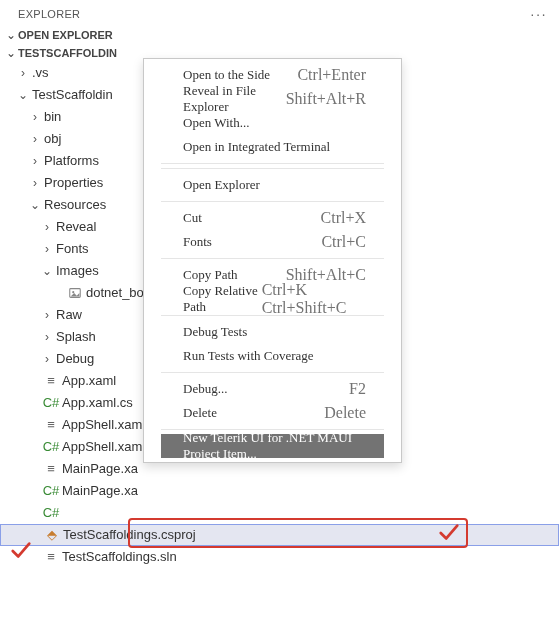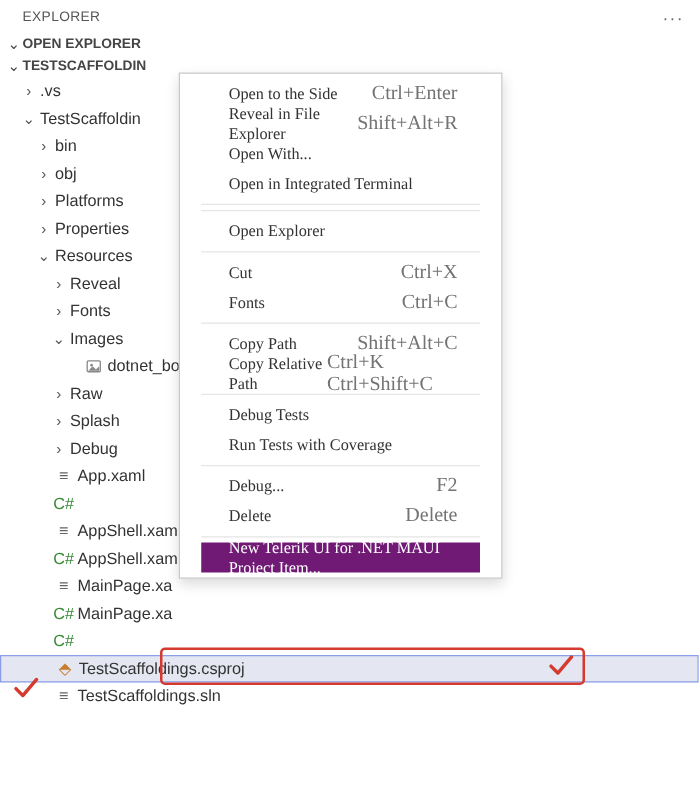--- a/index.html
+++ b/index.html
@@ -72,21 +72,21 @@
     }
     .menu-item {
       display: flex;
       justify-content: space-between;
       align-items: center;
       padding: 4px 18px 4px 22px;
       height: 24px;
       cursor: pointer;
     }
     .menu-item.highlight {
-      background: #701a75;
+      background: #737373;
       color: #fff;
     }
     .menu-sep {
       height: 1px;
       margin: 4px 0;
       background: #e5e5e5;
     }
     .menu-short { color: #737373; font-size: 16px;}
     .menu-item.highlight .menu-short { color: #fff; }
     .red-box {
@@ -191,20 +191,21 @@
       <span class="label">Debug</span>
     </div>
   <div class="tree-row pad-2">
       <span class="twisty"></span>
       <span class="ficon file-xaml">≡</span>
       <span class="label">App.xaml</span>
     </div>
   <div class="tree-row pad-2">
       <span class="twisty"></span>
       <span class="ficon file-cs">C#</span>
+      <span class="label">App.xaml.cs</span>
     </div>
   <div class="tree-row pad-2">
       <span class="twisty"></span>
       <span class="ficon file-xaml">≡</span>
       <span class="label">AppShell.xam</span>
     </div>
   <div class="tree-row pad-2">
       <span class="twisty"></span>
       <span class="ficon file-cs">C#</span>
       <span class="label">AppShell.xam</span>

